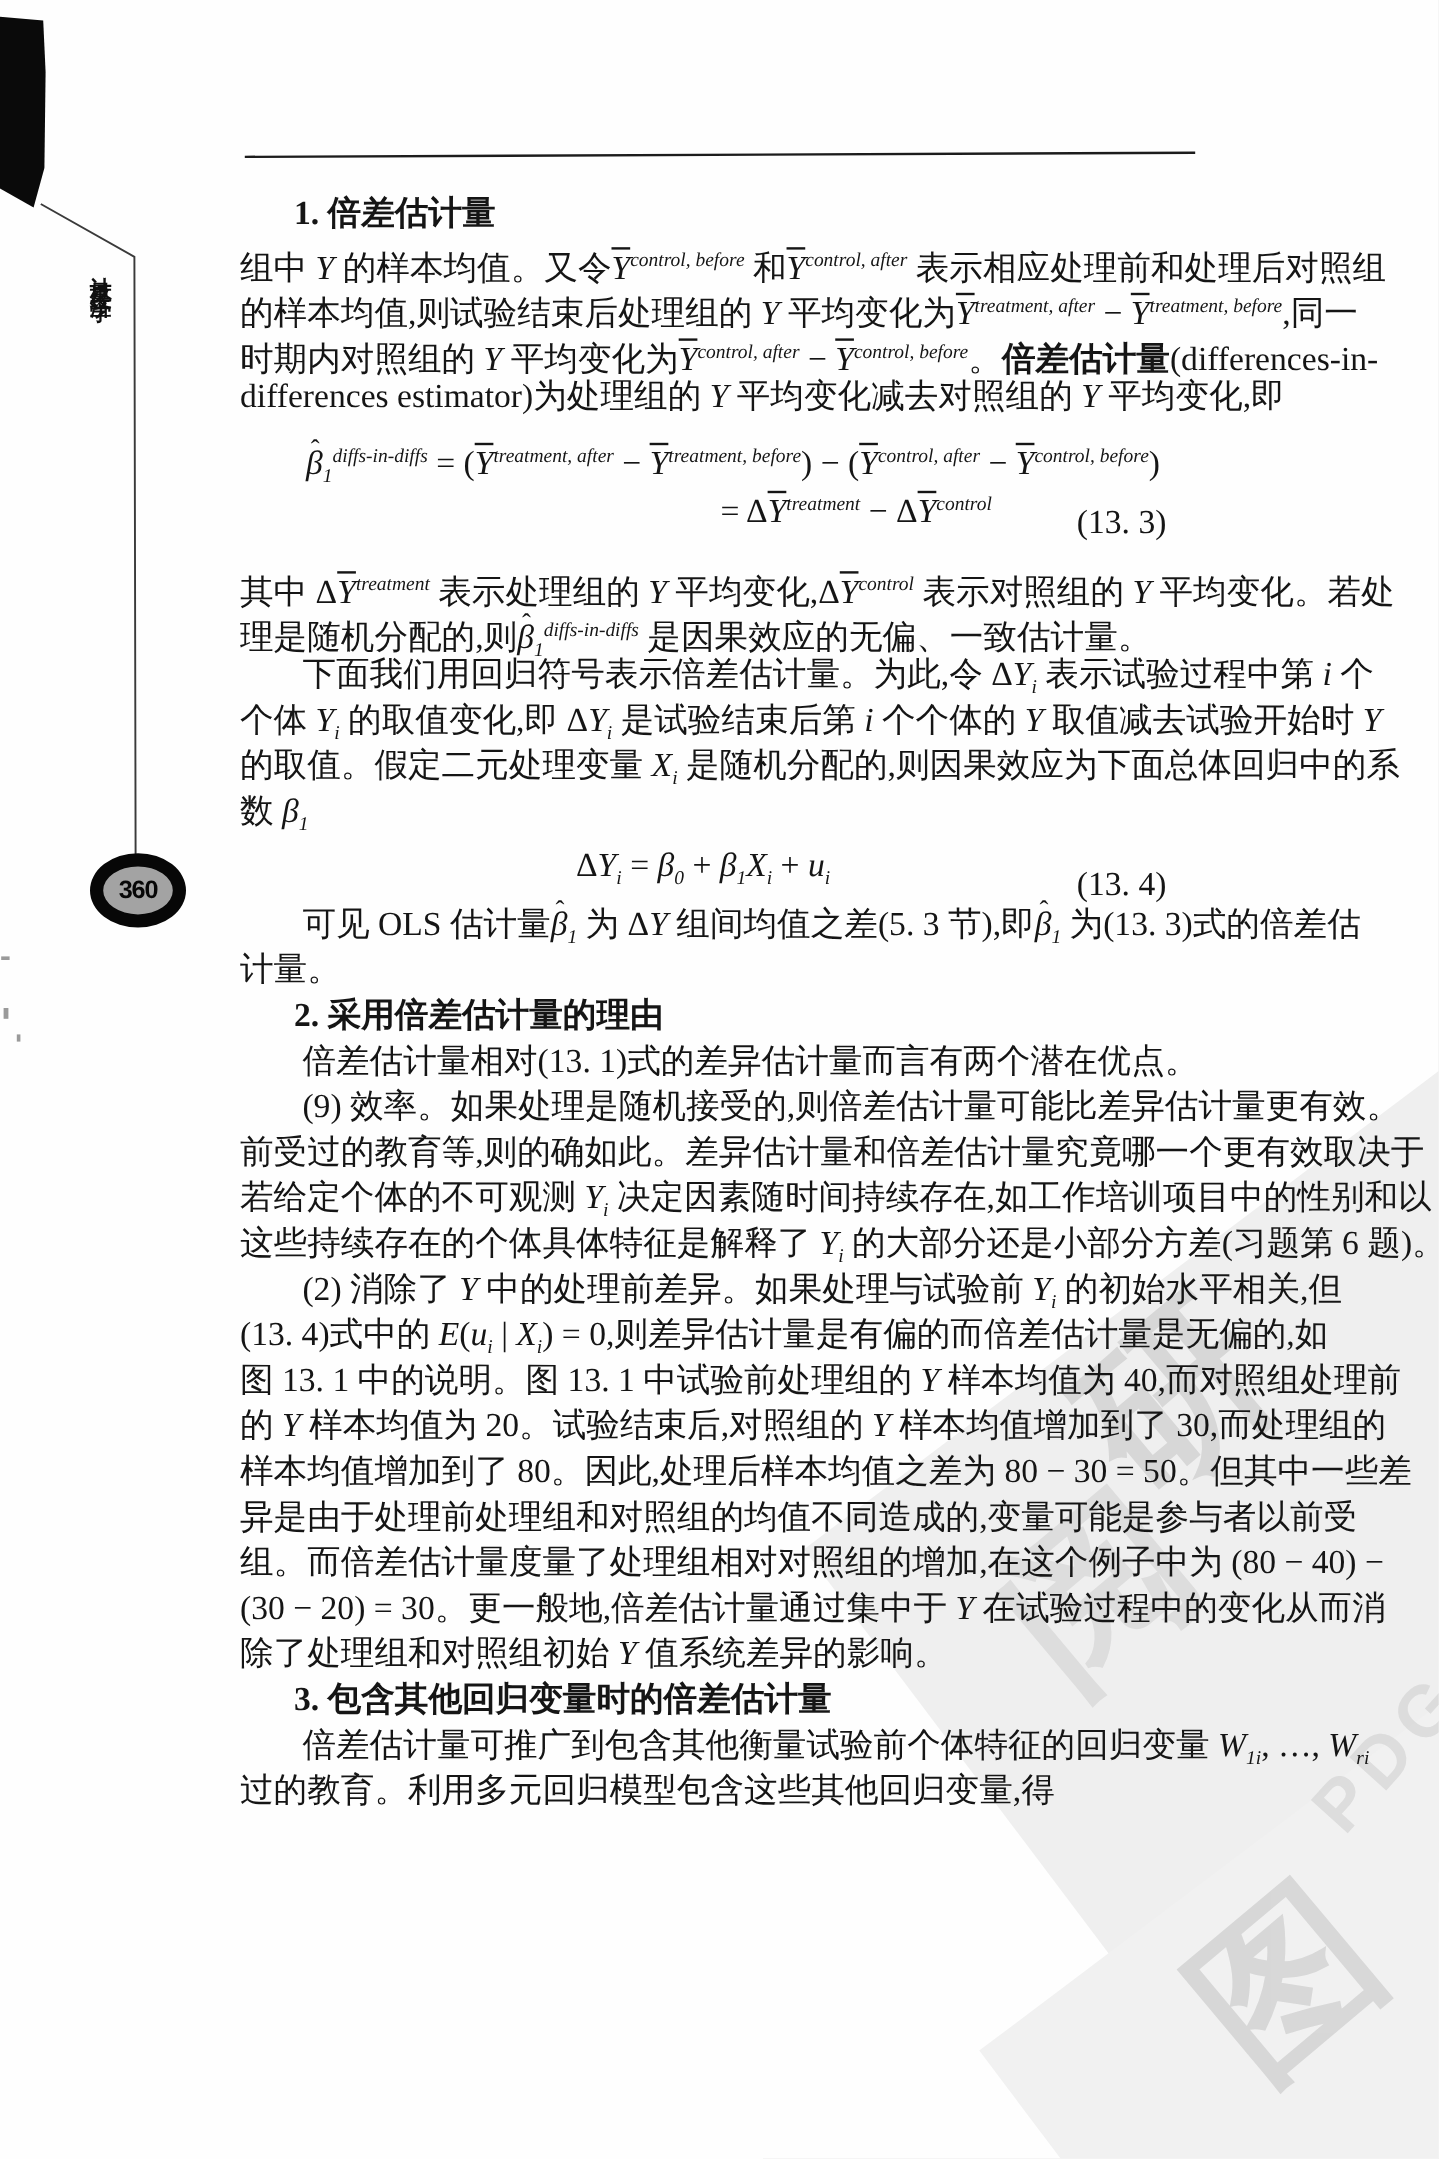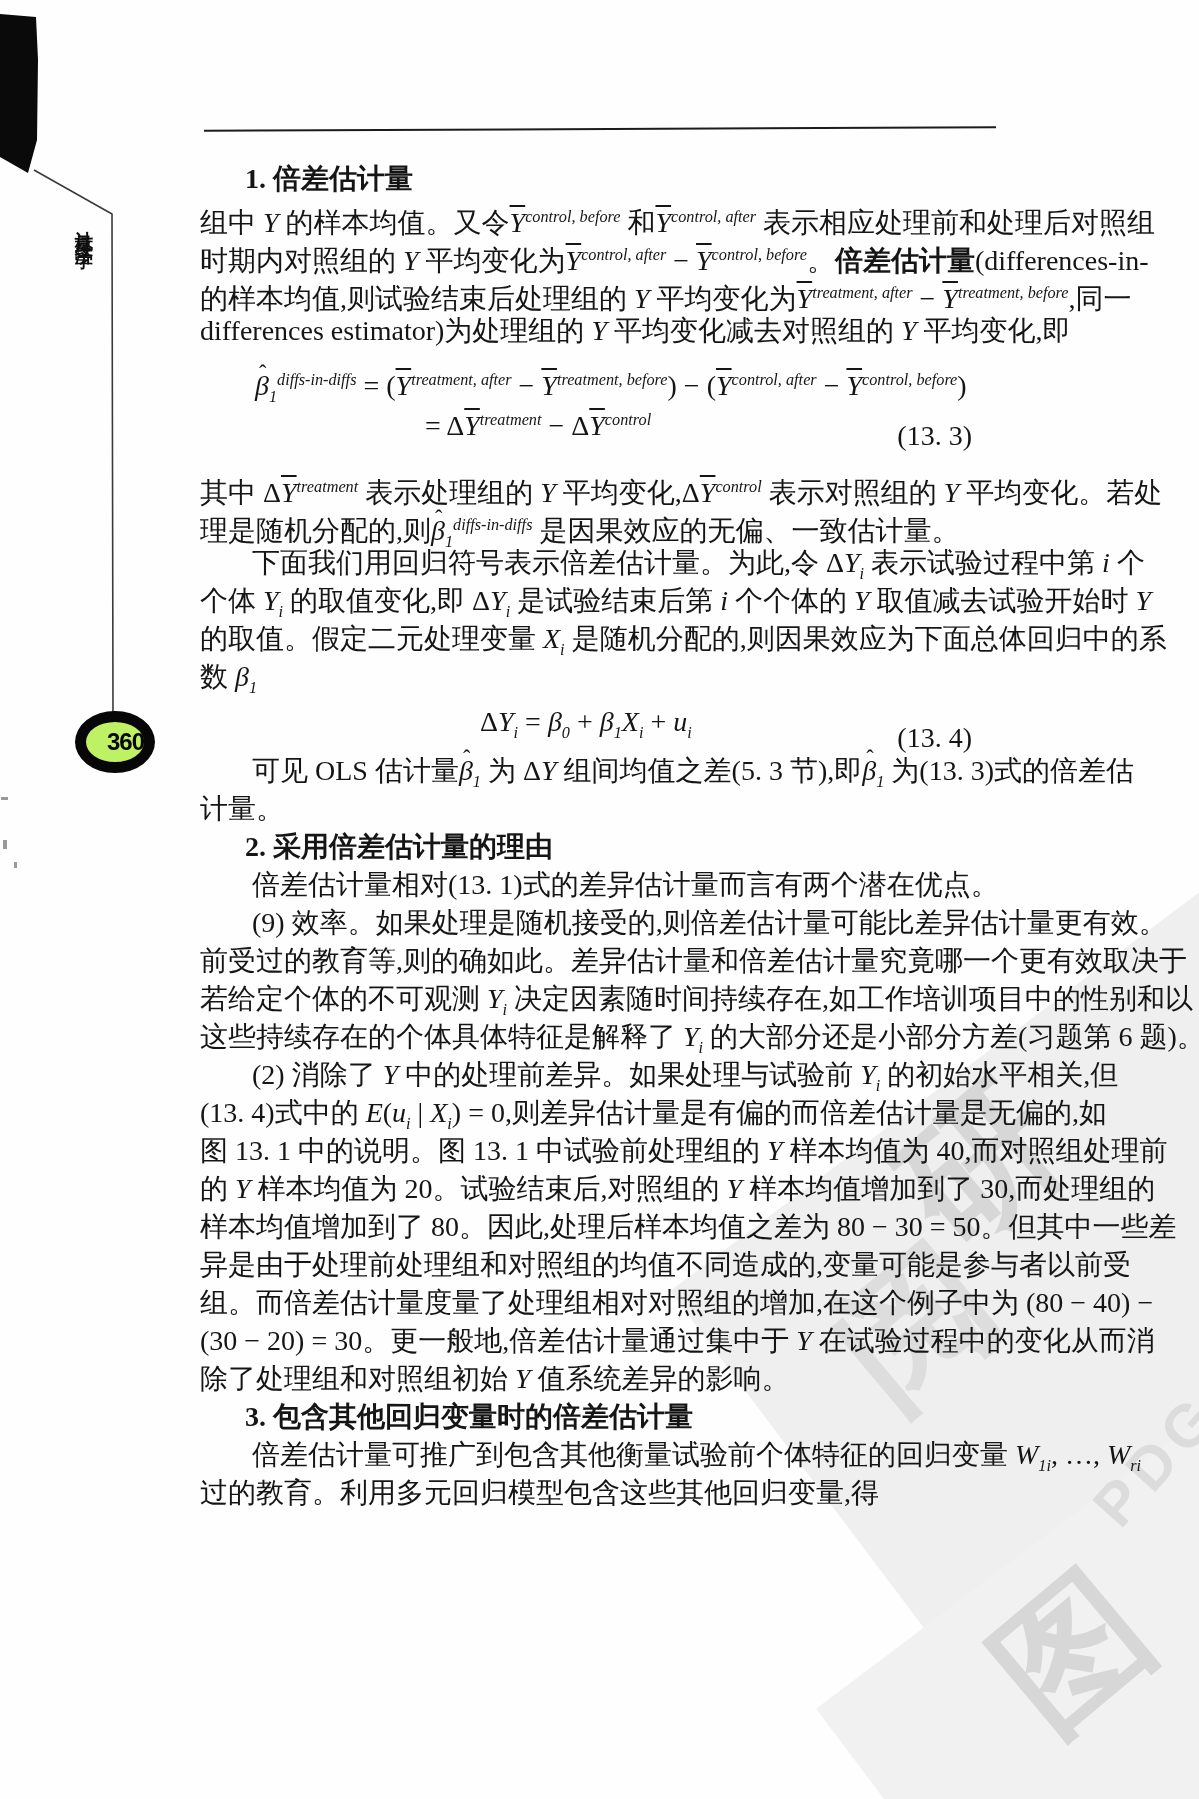--- a/index.html
+++ b/index.html
@@ -3,23 +3,23 @@
 <meta charset="utf-8">
 <style>
   html,body{margin:0;padding:0;background:#e8e8e8;}
   .page{position:relative;width:1199px;height:1799px;background:#fefefe;overflow:hidden;
         font-family:"Liberation Serif",serif;color:#151515;}
   
   .gutter-svg{position:absolute;left:0;top:0;z-index:3;}
   .side-label{position:absolute;left:72px;top:216px;writing-mode:vertical-rl;text-orientation:upright;
         font-size:18px;letter-spacing:5px;font-weight:600;color:#101010;z-index:3;
         font-family:"Liberation Serif",serif;}
-  .page-badge{position:absolute;left:75px;top:711px;width:58px;height:40px;background:#bef264;
-        border:11px solid #070707;border-radius:50%;display:flex;align-items:center;justify-content:flex-end;
-        font-family:"Liberation Sans",sans-serif;font-weight:700;font-size:24px;letter-spacing:-1px;color:#070707;z-index:3;}
+  .page-badge{position:absolute;left:75px;top:711px;width:58px;height:40px;background:#a3a3a3;
+        border:11px solid #070707;border-radius:50%;display:flex;align-items:center;justify-content:center;
+        font-family:"Liberation Sans",sans-serif;font-weight:700;font-size:21px;letter-spacing:-1px;color:#070707;z-index:3;}
   .speck{position:absolute;background:#9a9a9a;z-index:2;}
   
   .head-rule{position:absolute;left:204px;top:128px;width:792px;height:2px;background:#1c1c1c;
         transform:rotate(-0.25deg);z-index:2;}
   
   .tb{position:absolute;left:200px;top:160px;width:802px;font-size:28px;line-height:38px;z-index:2;}
   .ln{height:38px;white-space:nowrap;}
   .lh{font-weight:700;padding-left:45px;}
   .ind{padding-left:52px;}
   .s-b{font-weight:700;}
@@ -70,26 +70,26 @@
 
   <div class="speck" style="left:1px;top:797px;width:7px;height:3px;"></div>
   <div class="speck" style="left:3px;top:840px;width:4px;height:9px;"></div>
   <div class="speck" style="left:14px;top:862px;width:3px;height:6px;"></div>
 
   <div class="head-rule"></div>
 
   <div class="tb">
       <div class="ln lh"><span class="s-b">1. 倍差估计量</span></div>
       <div class="ln"><span>组中 </span><span class="s-m">Y</span><span> 的样本均值。又令</span><span class="s-bar">Y</span><span class="s-sup">control, before</span><span> 和</span><span class="s-bar">Y</span><span class="s-sup">control, after</span><span> 表示相应处理前和处理后对照组</span></div>
+      <div class="ln"><span>的样本均值,则试验结束后处理组的 </span><span class="s-m">Y</span><span> 平均变化为</span><span class="s-bar">Y</span><span class="s-sup">treatment, after</span><span> − </span><span class="s-bar">Y</span><span class="s-sup">treatment, before</span><span>,同一</span></div>
       <div class="ln"><span>时期内对照组的 </span><span class="s-m">Y</span><span> 平均变化为</span><span class="s-bar">Y</span><span class="s-sup">control, after</span><span> − </span><span class="s-bar">Y</span><span class="s-sup">control, before</span><span>。</span><span class="s-b">倍差估计量</span><span>(differences-in-</span></div>
-      <div class="ln"><span>的样本均值,则试验结束后处理组的 </span><span class="s-m">Y</span><span> 平均变化为</span><span class="s-bar">Y</span><span class="s-sup">treatment, after</span><span> − </span><span class="s-bar">Y</span><span class="s-sup">treatment, before</span><span>,同一</span></div>
       <div class="ln"><span>differences estimator)为处理组的 </span><span class="s-m">Y</span><span> 平均变化减去对照组的 </span><span class="s-m">Y</span><span> 平均变化,即</span></div>
       <div class="eq" style="margin-top: 10px; margin-bottom: 28px;">
         <div class="eqrow" style="padding-left: 55px;"><span class="s-hat">β</span><span class="s-sub">1</span><span class="s-sup">diffs-in-diffs</span><span> = (</span><span class="s-bar">Y</span><span class="s-sup">treatment, after</span><span> − </span><span class="s-bar">Y</span><span class="s-sup">treatment, before</span><span>) − (</span><span class="s-bar">Y</span><span class="s-sup">control, after</span><span> − </span><span class="s-bar">Y</span><span class="s-sup">control, before</span><span>)</span></div>
-        <div class="eqrow" style="padding-left: 225px;"><span>= Δ</span><span class="s-bar">Y</span><span class="s-sup">treatment</span><span> − Δ</span><span class="s-bar">Y</span><span class="s-sup">control</span><span class="eqnum">(13. 3)</span></div>
+        <div class="eqrow" style="padding-left: 225px; text-align: center;"><span>= Δ</span><span class="s-bar">Y</span><span class="s-sup">treatment</span><span> − Δ</span><span class="s-bar">Y</span><span class="s-sup">control</span><span class="eqnum">(13. 3)</span></div>
       </div>
       <div class="ln"><span>其中 Δ</span><span class="s-bar">Y</span><span class="s-sup">treatment</span><span> 表示处理组的 </span><span class="s-m">Y</span><span> 平均变化,Δ</span><span class="s-bar">Y</span><span class="s-sup">control</span><span> 表示对照组的 </span><span class="s-m">Y</span><span> 平均变化。若处</span></div>
       <div class="ln"><span>理是随机分配的,则</span><span class="s-hat">β</span><span class="s-sub">1</span><span class="s-sup">diffs-in-diffs</span><span> 是因果效应的无偏、一致估计量。</span></div>
       <div class="ln ind"><span>下面我们用回归符号表示倍差估计量。为此,令 Δ</span><span class="s-m">Y</span><span class="s-sub">i</span><span> 表示试验过程中第 </span><span class="s-m">i</span><span> 个</span></div>
       <div class="ln"><span>个体 </span><span class="s-m">Y</span><span class="s-sub">i</span><span> 的取值变化,即 Δ</span><span class="s-m">Y</span><span class="s-sub">i</span><span> 是试验结束后第 </span><span class="s-m">i</span><span> 个个体的 </span><span class="s-m">Y</span><span> 取值减去试验开始时 </span><span class="s-m">Y</span></div>
       <div class="ln"><span>的取值。假定二元处理变量 </span><span class="s-m">X</span><span class="s-sub">i</span><span> 是随机分配的,则因果效应为下面总体回归中的系</span></div>
       <div class="ln"><span>数 </span><span class="s-m">β</span><span class="s-sub">1</span></div>
       <div class="eq" style="margin-top: 6px; margin-bottom: 10px;">
         <div class="eqrow" style="padding-left: 280px;"><span>Δ</span><span class="s-m">Y</span><span class="s-sub">i</span><span> = </span><span class="s-m">β</span><span class="s-sub">0</span><span> + </span><span class="s-m">β</span><span class="s-sub">1</span><span class="s-m">X</span><span class="s-sub">i</span><span> + </span><span class="s-m">u</span><span class="s-sub">i</span><span class="eqnum">(13. 4)</span></div>
       </div>

